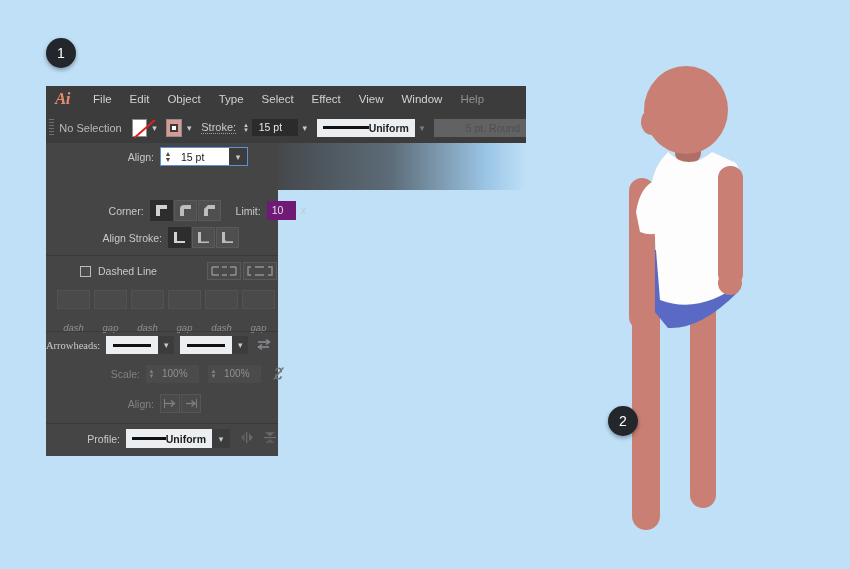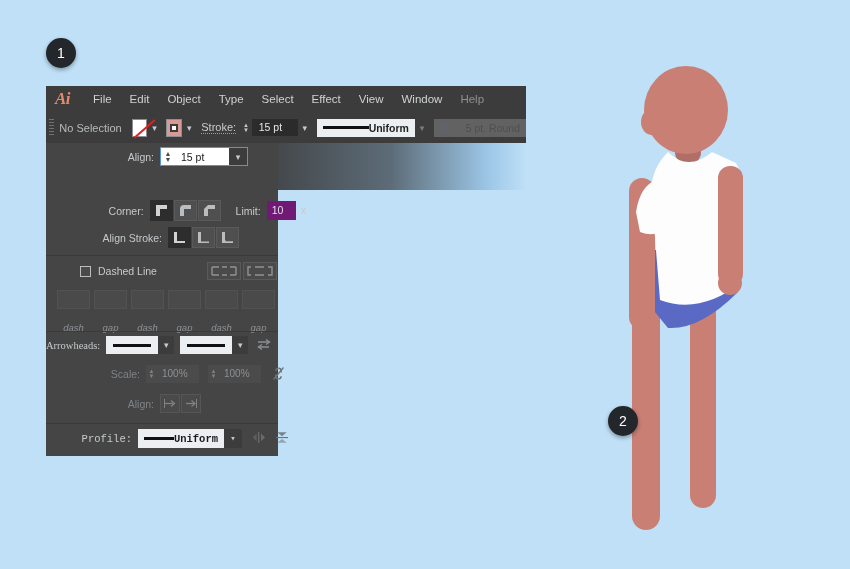--- a/index.html
+++ b/index.html
@@ -441,21 +441,21 @@
                 <path d="M7.5 2.5L11 5.5 7.5 8.5"></path>
                 <path d="M12.5 1v9" stroke-width="1"></path>
               </g>
             </svg>
         </span>
       </span>
     </div>
 
     <div class="divider" style="top:280px;"></div>
 
-    <div class="sec row" style="left:12px;top:286px;width:232px;font-family:Liberation Mono, monospace;">
+    <div class="sec row" style="left:0;top:286px;width:232px;">
       <span class="rlabel" style="width:108px;">Profile:</span>
       <span style="margin-left:6px;display:flex;">
         <span class="pfbox">
           <i class="pline"></i>
           <b class="ptxt">Uniform</b>
         </span>
         <span class="pfcaret">▾</span>
       </span>
       <span style="margin-left:9px;">
         <svg width="16" height="13" viewBox="0 0 16 13">

